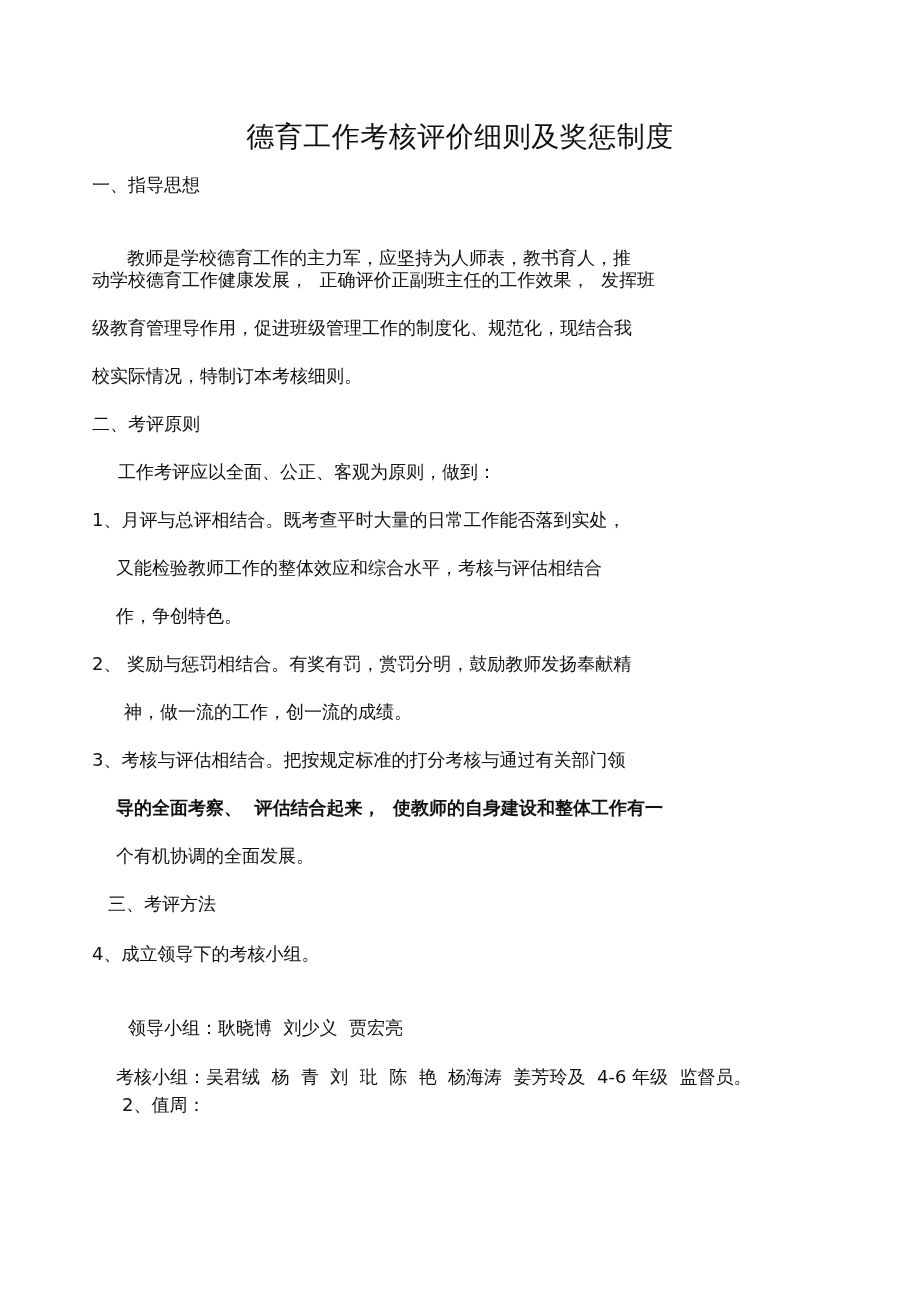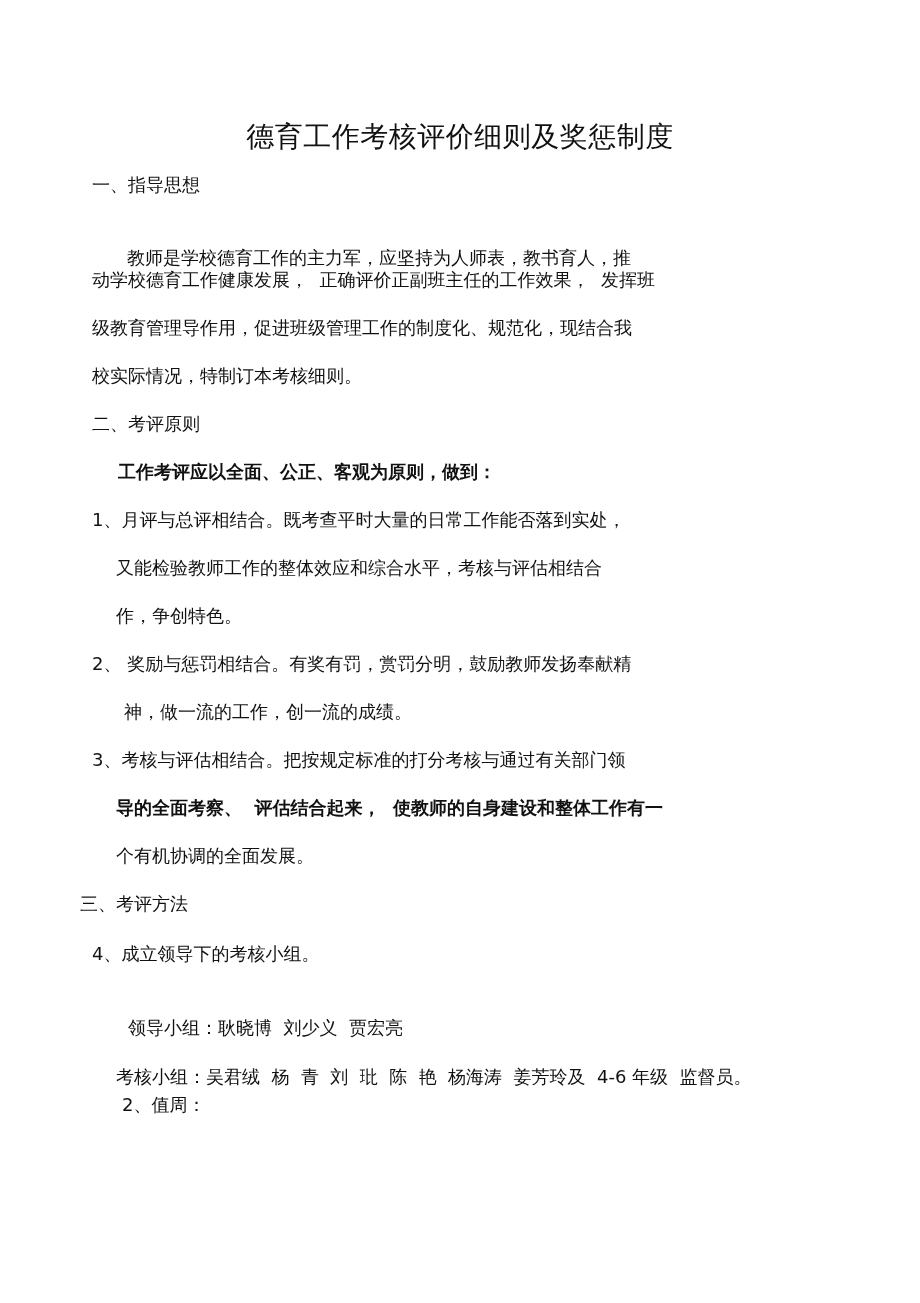--- a/index.html
+++ b/index.html
@@ -24,32 +24,32 @@
 <div>
   <div class="title">德育工作考核评价细则及奖惩制度</div>
 
   <div class="line" style="left:92px; top:174px;text-align:center;">一、指导思想</div>
   <div class="line" style="left:127px; top:221px;margin-top:26px;">教师是学校德育工作的主力军，应坚持为人师表，教书育人，推</div>
   <div class="line" style="left:92px; top:269px;">动学校德育工作健康发展，  正确评价正副班主任的工作效果，  发挥班</div>
   <div class="line" style="left:92px; top:317px;">级教育管理导作用，促进班级管理工作的制度化、规范化，现结合我</div>
   <div class="line" style="left:92px; top:365px;text-align:center;">校实际情况，特制订本考核细则。</div>
 
   <div class="line" style="left:92px; top:413px;">二、考评原则</div>
-  <div class="line" style="left:118px; top:461px;font-weight:bold;">工作考评应以全面、公正、客观为原则，做到：</div>
+  <div class="line" style="left:118px; top:461px;">工作考评应以全面、公正、客观为原则，做到：</div>
 
   <div class="line" style="left:92px; top:509px;text-align:center;">1、月评与总评相结合。既考查平时大量的日常工作能否落到实处，</div>
   <div class="line" style="left:116px; top:557px;">又能检验教师工作的整体效应和综合水平，考核与评估相结合</div>
   <div class="line" style="left:116px; top:605px;">作，争创特色。</div>
 
   <div class="line" style="left:92px; top:653px;">2、 奖励与惩罚相结合。有奖有罚，赏罚分明，鼓励教师发扬奉献精</div>
   <div class="line" style="left:124px; top:701px;">神，做一流的工作，创一流的成绩。</div>
 
   <div class="line" style="left:92px; top:749px;">3、考核与评估相结合。把按规定标准的打分考核与通过有关部门领</div>
   <div class="line" style="left:116px; top:797px;font-weight:bold;">导的全面考察、  评估结合起来，  使教师的自身建设和整体工作有一</div>
   <div class="line" style="left:116px; top:845px;">个有机协调的全面发展。</div>
 
-  <div class="line" style="left:80px; top:893px;">三、考评方法</div>
+  <div class="line" style="left:108px; top:893px;">三、考评方法</div>
   <div class="line" style="left:92px; top:943px;">4、成立领导下的考核小组。</div>
 
   <div class="line" style="left:116px; top:1017px;margin-left:12px;">领导小组：耿晓博  刘少义  贾宏亮</div>
   <div class="line" style="left:116px; top:1066px;">考核小组：吴君绒  杨  青  刘  玭  陈  艳  杨海涛  姜芳玲及  4-6 年级  监督员。</div>
   <div class="line" style="left:122px; top:1094px;">2、值周：</div>
 </div>
 
 </body></html>

